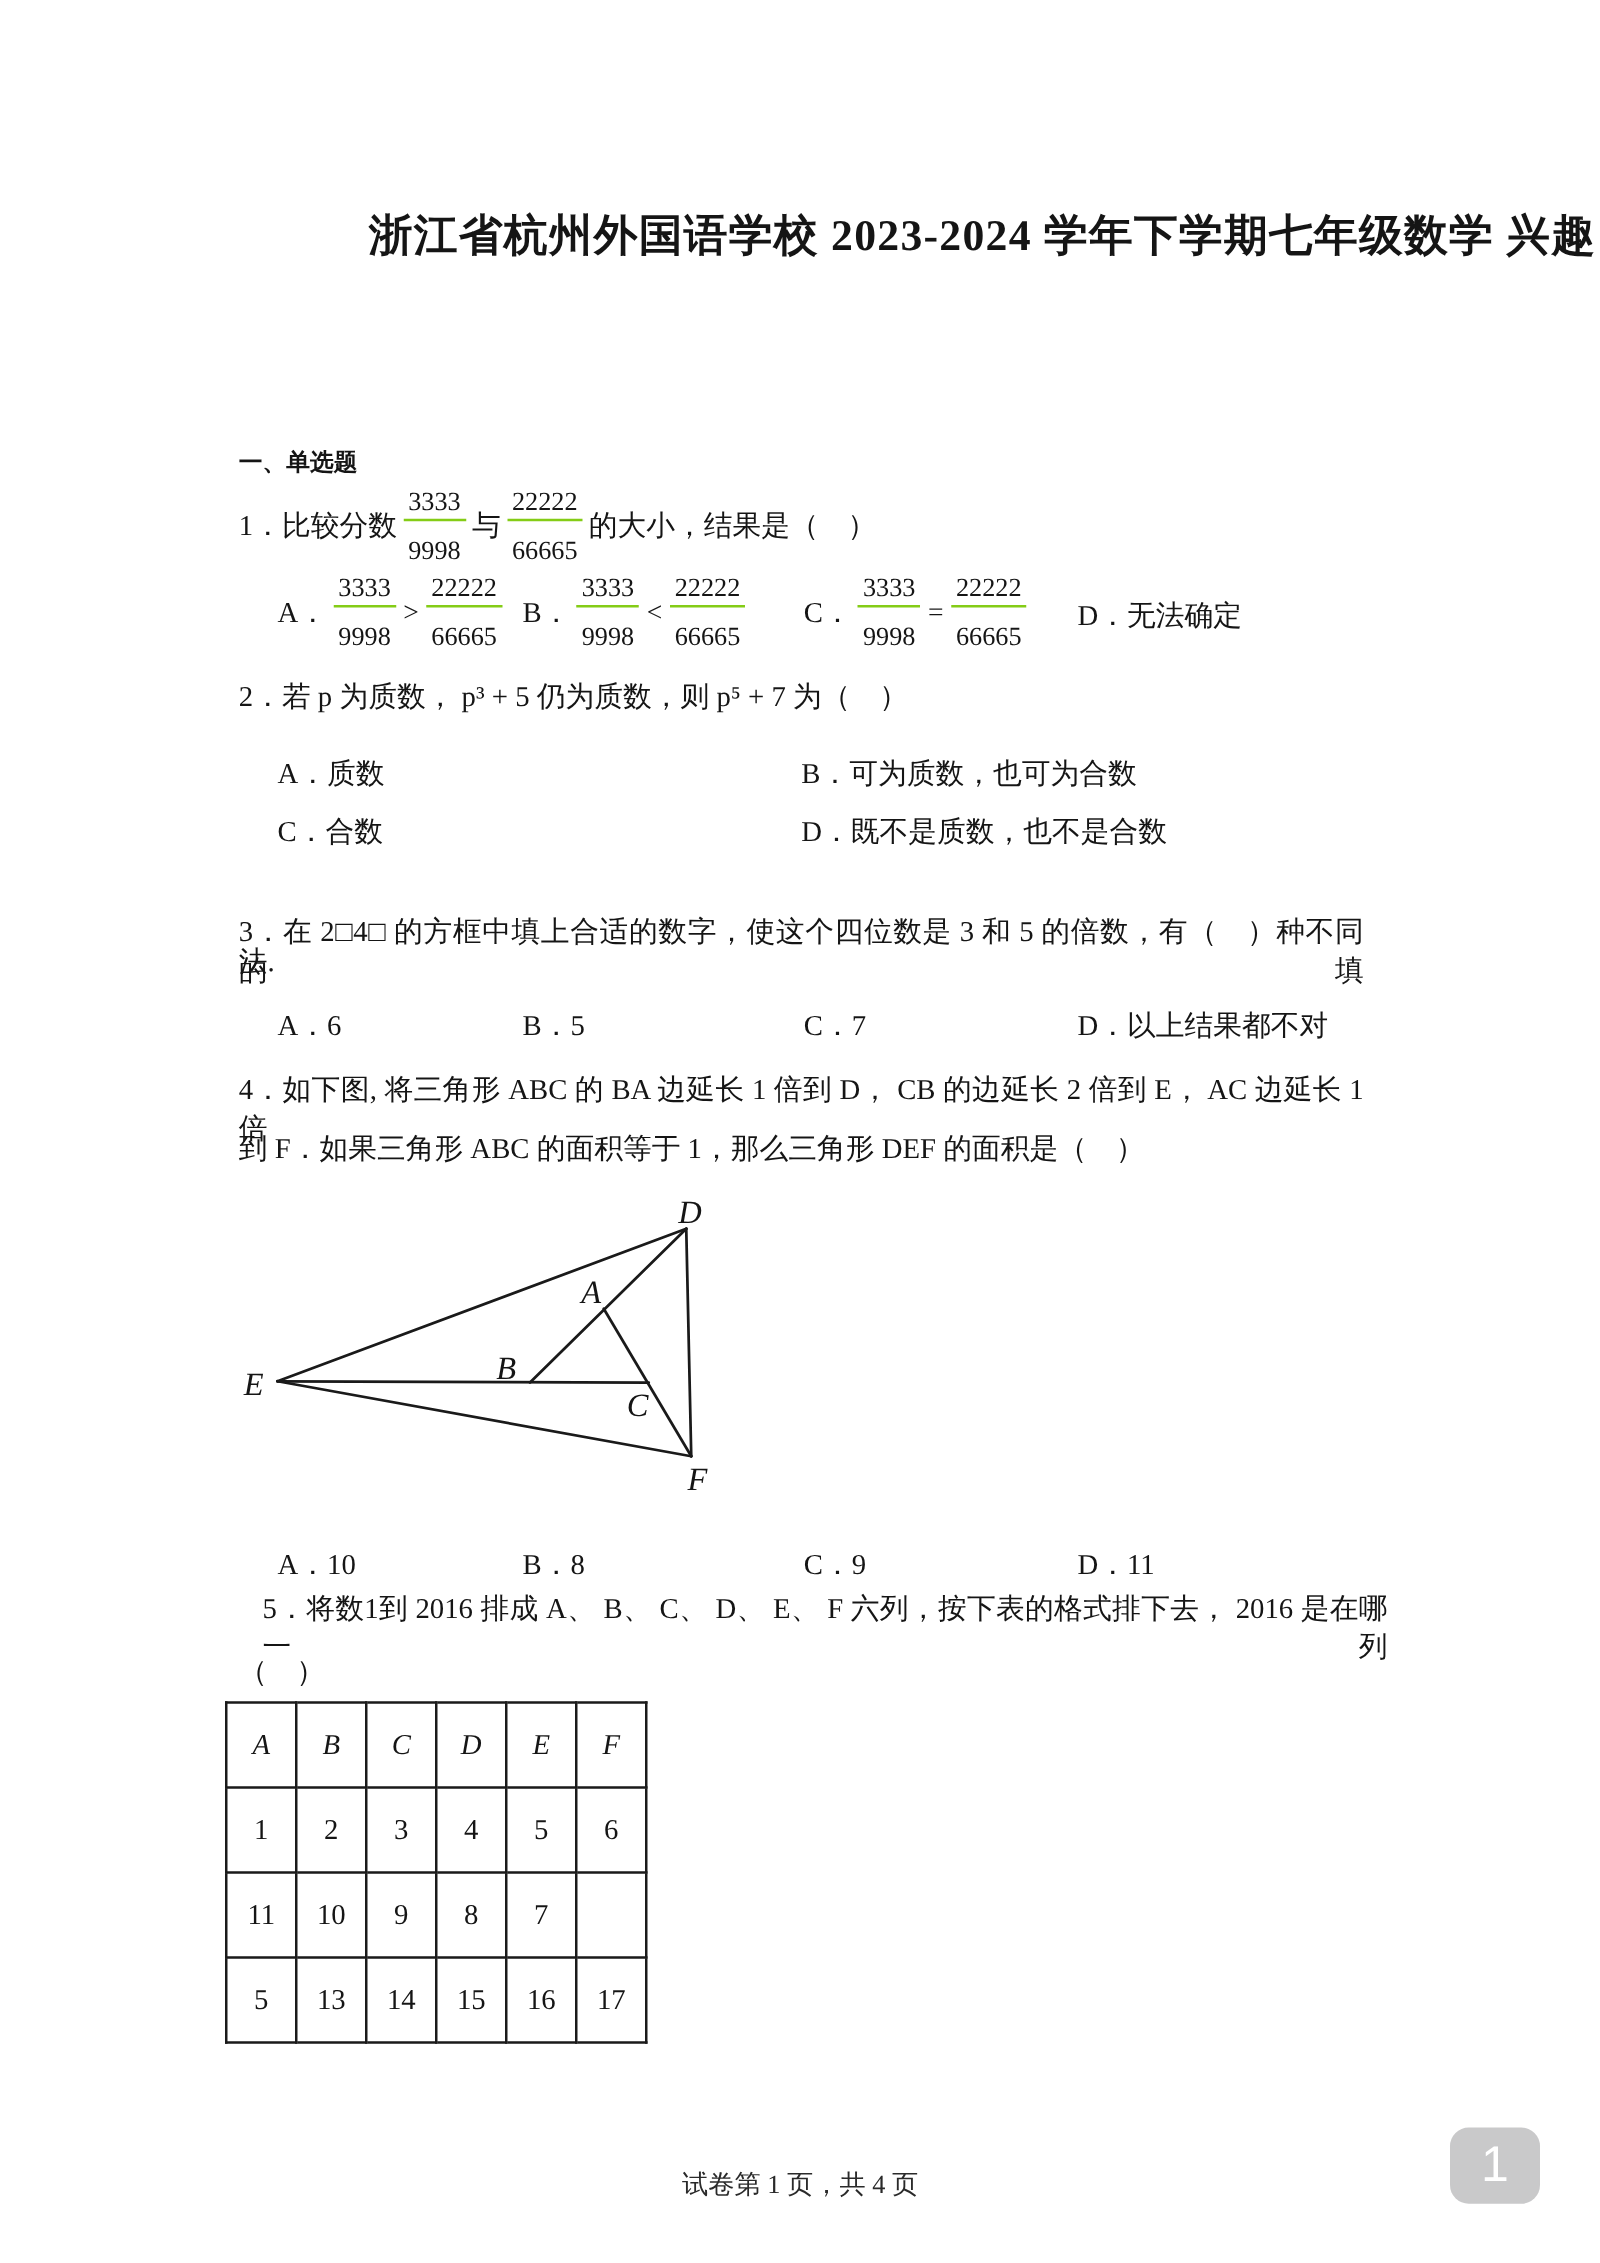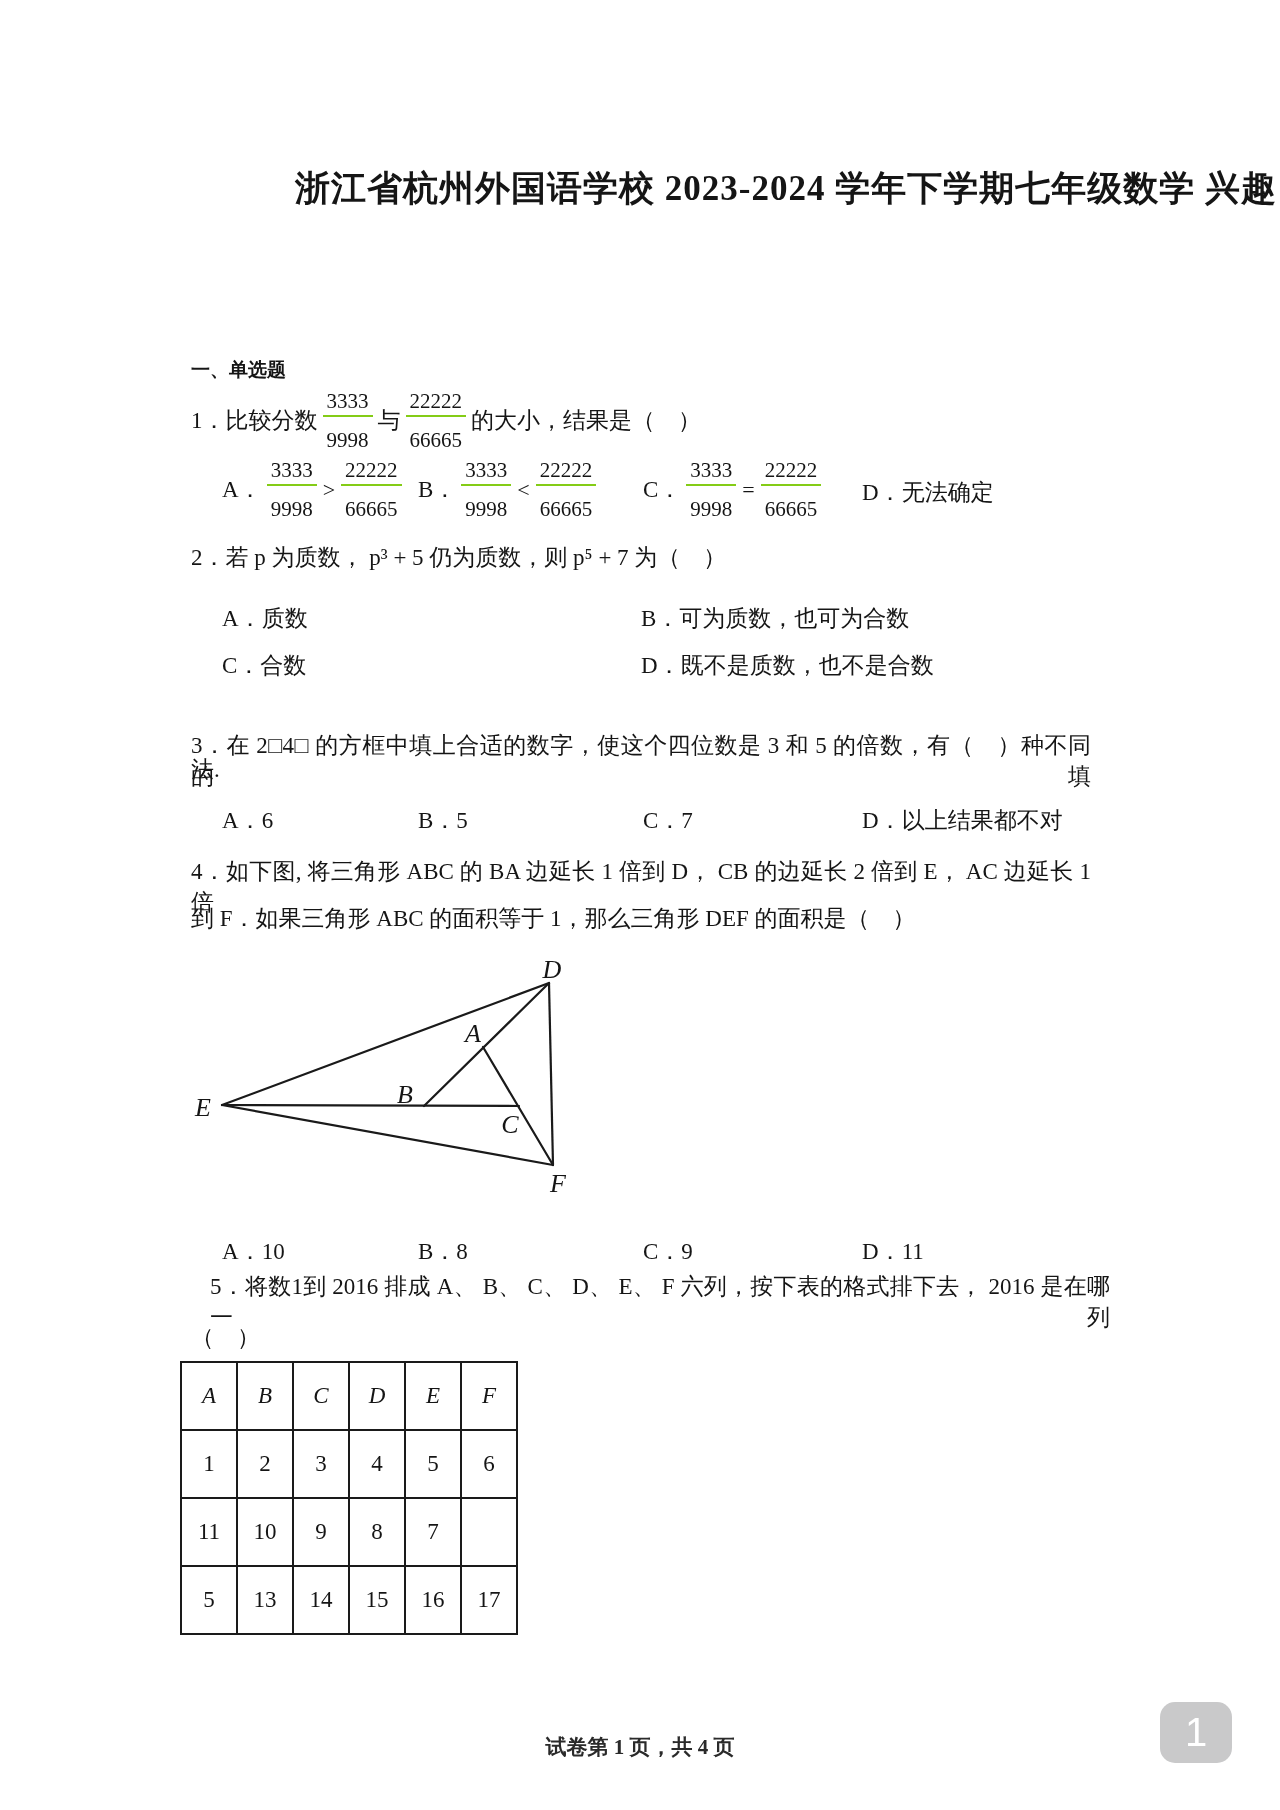--- a/index.html
+++ b/index.html
@@ -38,21 +38,21 @@
     font-size:23px;
   }
   .qtable td{
     width:54px;height:66px;
     border:2px solid #1a1a1a;
     text-align:center;vertical-align:middle;
     padding:0;
   }
   .qtable .hdr td{font-style:italic;}
   .footer{
-    left:0;width:1280px;text-align:center;font-size:21px;color:#2a2a2a;font-weight:bold;
+    left:0;width:1280px;text-align:center;font-size:21px;color:#2a2a2a;
   }
   .page-badge{
     left:1160px;top:1702px;width:72px;height:61px;
     background:#c9c9ca;border-radius:15px;
     display:flex;align-items:center;justify-content:center;
     color:#ffffff;font-size:40px;
     font-family:"Liberation Sans","DejaVu Sans",sans-serif;
   }
   svg text{
     font-family:"Liberation Serif","DejaVu Serif",serif;

